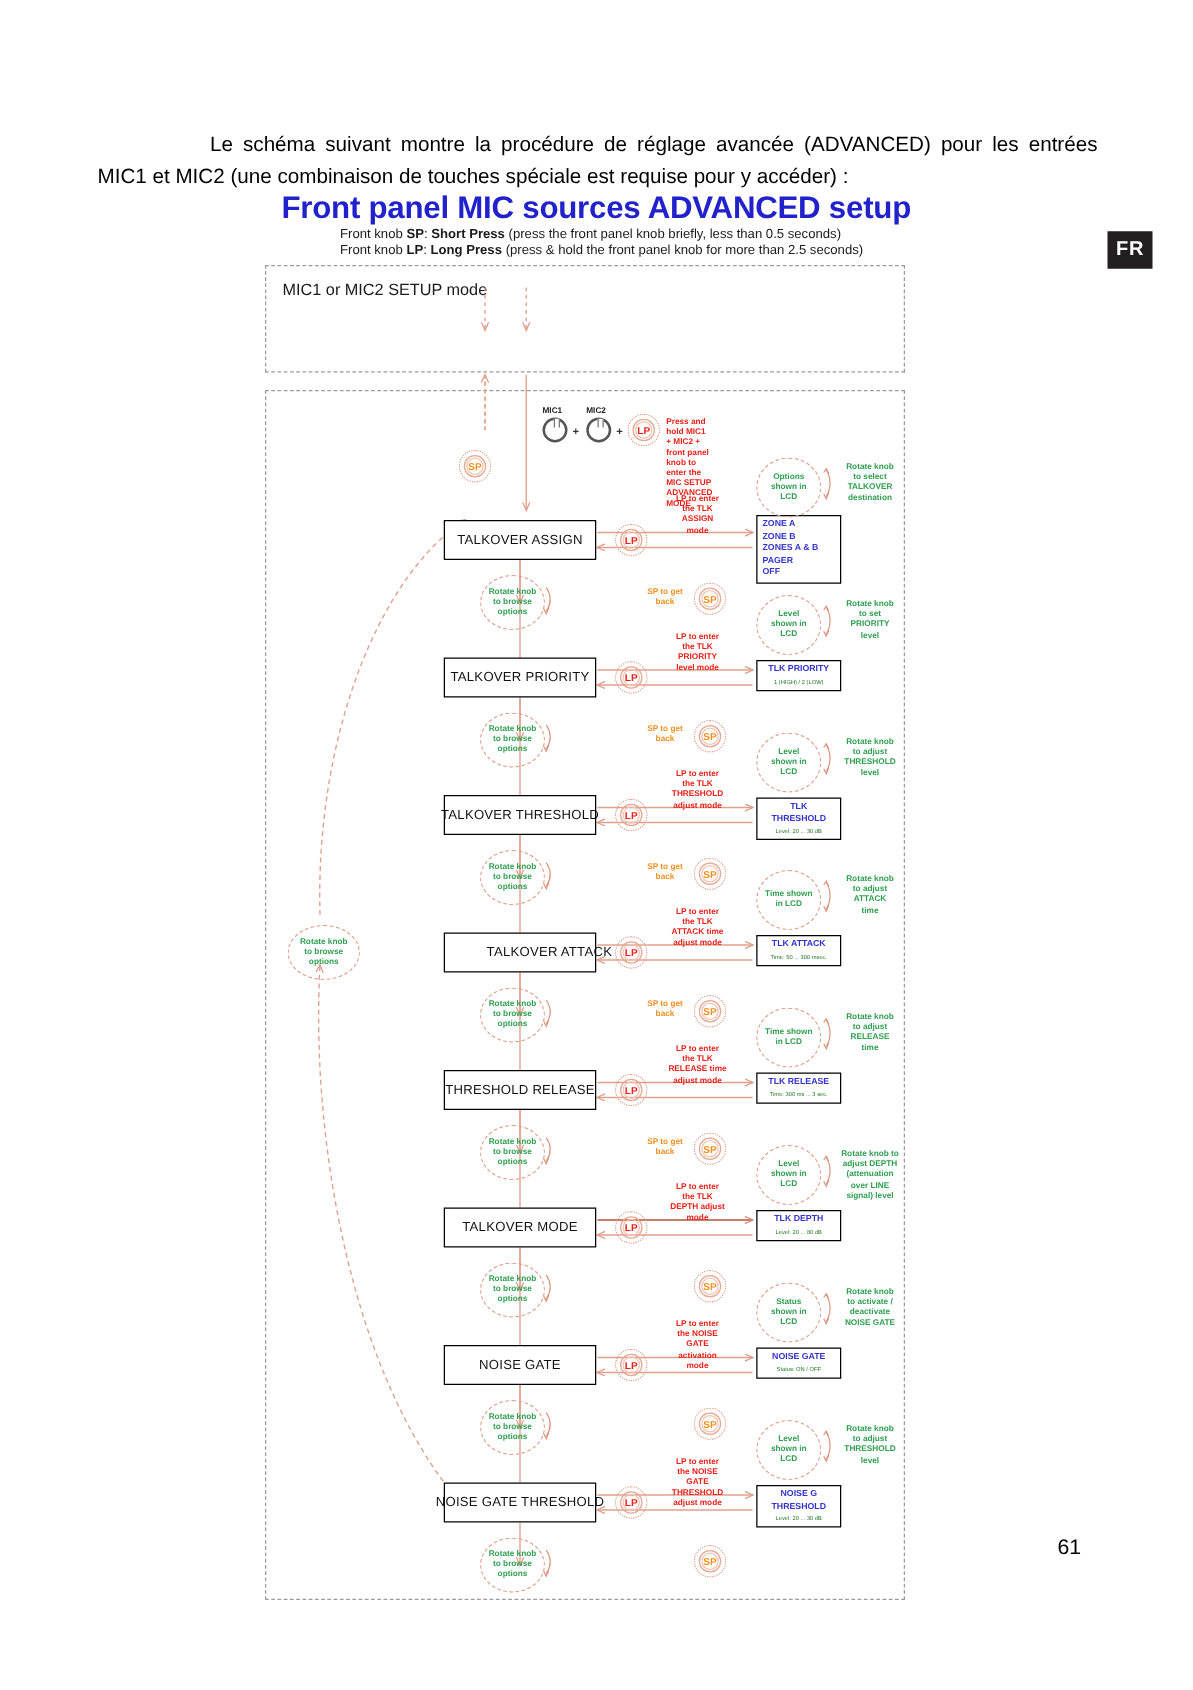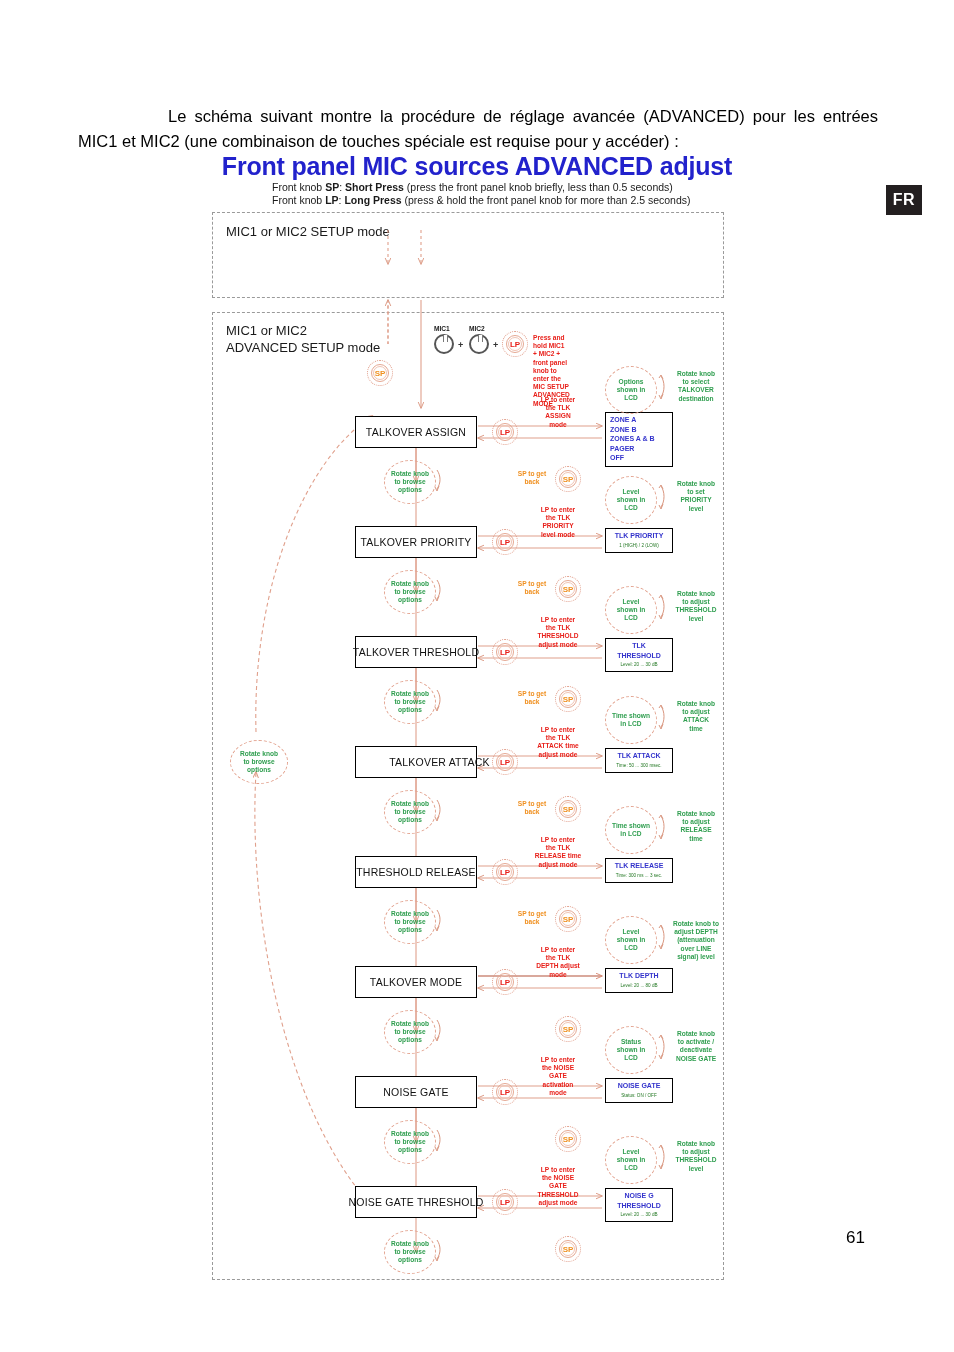--- a/index.html
+++ b/index.html
@@ -244,21 +244,21 @@
   }
 
   
   #lines { position:absolute; left:0; top:0; width:512px; height:1068px; z-index: 2; }
 </style>
 </head>
 <body>
 
 <div id="intro">Le schéma suivant montre la procédure de réglage avancée (ADVANCED) pour les entrées MIC1 et MIC2 (une combinaison de touches spéciale est requise pour y accéder) :</div>
 
-<div id="diagram-title">Front panel MIC sources ADVANCED adjust</div>
+<div id="diagram-title">Front panel MIC sources ADVANCED setup</div>
 
 <div class="legend-line" id="legend-sp">
   <span>Front knob</span>
   <b>SP</b><span>:</span>
   <b>Short Press</b>
   <span class="paren">(press the front panel knob briefly, less than 0.5 seconds)</span>
 </div>
 <div class="legend-line" id="legend-lp">
   <span>Front knob</span>
   <b>LP</b><span>:</span>
@@ -267,22 +267,20 @@
 </div>
 
 <div id="fr-badge">FR</div>
 <div id="page-number">61</div>
 
 <div id="diagram">
 
   <div class="band" id="band-setup"></div>
   <div class="band" id="band-adv"></div>
   <div class="band-label" id="label-setup">MIC1 or MIC2 SETUP mode</div>
-  <div class="band-label" id="label-adv" style="white-space:pre-line;">MIC1 or MIC2
-ADVANCED SETUP mode</div>
 
   <svg id="lines" viewBox="0 0 512 1068">
     <defs>
       <marker id="ah" markerWidth="7" markerHeight="7" refX="5.6" refY="2.6" orient="auto">
         <path d="M0,0 L6,2.6 L0,5.2" fill="none" stroke="#dd9c87" stroke-width="0.9"></path>
       </marker>
       <marker id="ahr" markerWidth="7" markerHeight="7" refX="5.6" refY="2.6" orient="auto">
         <path d="M0,0 L6,2.6 L0,5.2" fill="none" stroke="#d98e78" stroke-width="0.9"></path>
       </marker>
     </defs>

